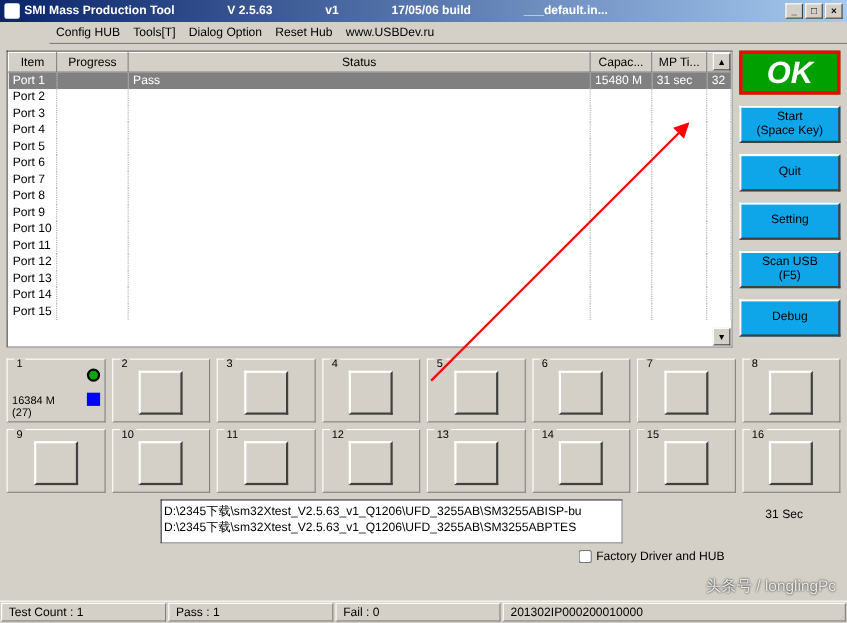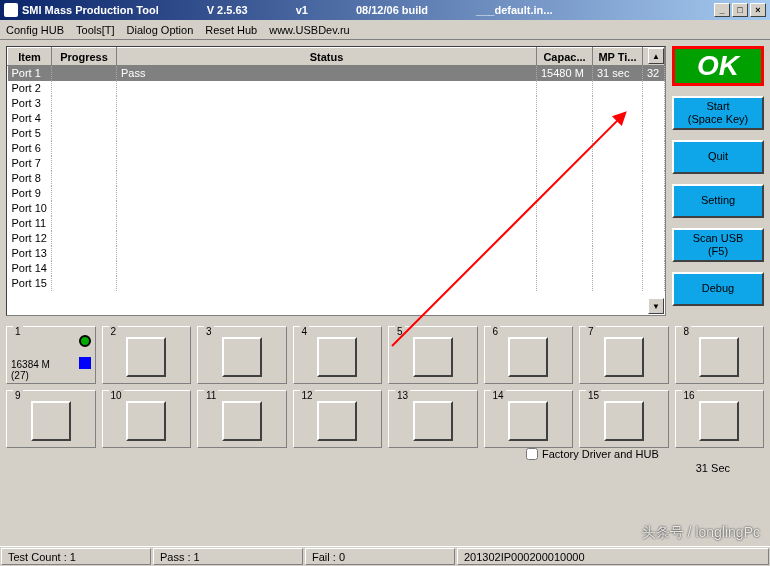--- a/index.html
+++ b/index.html
@@ -2,27 +2,27 @@
 <html><head>
 <meta charset="utf-8">
 <style>
 * { box-sizing: border-box; margin: 0; padding: 0; font-family: "Tahoma", sans-serif; font-size: 11px; }
 body { background: #d4d0c8; width: 770px; height: 566px; overflow: hidden; position: relative; }
 .titlebar { background: linear-gradient(to right, #0a246a, #a6caf0); height: 20px; display: flex; align-items: center; padding: 0 4px; color: #fff; font-weight: bold; }
 .titlebar-icon { width: 14px; height: 14px; background: #fff; margin-right: 4px; border-radius: 2px; }
 .titlebar-text { flex: 1; display: flex; gap: 48px; }
 .titlebar-btns { display: flex; gap: 2px; }
 .titlebar-btn { width: 16px; height: 14px; background: #d4d0c8; border: 1px solid #fff; border-right-color: #404040; border-bottom-color: #404040; font-size: 9px; display: flex; align-items: center; justify-content: center; color: #000; }
-.menubar { height: 20px; display: flex; align-items: center; padding: 0 6px; gap: 12px; border-bottom: 1px solid #808080; }
+.menubar { height: 20px; display: flex; align-items: center; padding: 0 6px; gap: 12px; border-bottom: 1px solid #808080; margin-left: 45px; }
 .menubar span { cursor: default; }
 .main { padding: 6px; }
 .table-area { display: flex; gap: 6px; }
 .table-wrap { flex: 1; position: relative; }
 table { border-collapse: collapse; width: 100%; background: #fff; }
-th { background: #d4d0c8; border: 1px solid #808080; border-top-color: #fff; border-left-color: #fff; padding: 2px 4px; font-weight: bold; height: 18px; }
+th { background: #d4d0c8; border: 1px solid #808080; border-top-color: #fff; border-left-color: #fff; padding: 2px 4px; font-weight: normal; height: 18px; }
 td { border-right: 1px dotted #aaa; padding: 1px 4px; height: 15px; background: #fff; }
 tr.pass td { background: #808080; color: #fff; }
 .tbl-scroll { height: 270px; overflow: hidden; border: 1px solid #808080; border-top-color: #404040; border-left-color: #404040; background: #fff; position: relative; }
 .scrollbuttons { position: absolute; right: 1px; top: 1px; width: 16px; }
 .sb { width: 16px; height: 16px; background: #d4d0c8; border: 1px solid #fff; border-right-color: #404040; border-bottom-color: #404040; font-size: 8px; display: flex; align-items: center; justify-content: center; }
 .side { width: 92px; display: flex; flex-direction: column; gap: 10px; }
 .ok-box { border: 3px solid red; background: #00a000; color: #fff; font-weight: bold; font-size: 28px; font-style: italic; text-align: center; height: 40px; display: flex; align-items: center; justify-content: center; }
 .btn { height: 34px; background: #0ea5e9; border: 2px solid #fff; border-right-color: #404040; border-bottom-color: #404040; display: flex; flex-direction: column; align-items: center; justify-content: center; cursor: pointer; }
 .btn span { line-height: 1.2; }
 .arrow { position: absolute; left: 392px; top: 345px; width: 330px; height: 2px; background: red; transform-origin: left center; transform: rotate(-45deg); z-index: 50; pointer-events: none; }
@@ -46,21 +46,21 @@
 </style>
 </head>
 <body>
 
 <div class="titlebar">
   <div class="titlebar-icon"></div>
   <div class="titlebar-text">
     <span>SMI Mass Production Tool</span>
     <span>V 2.5.63</span>
     <span>v1</span>
-    <span>08/12/06 build</span>
+    <span>17/05/06 build</span>
     <span>___default.in...</span>
   </div>
   <div class="titlebar-btns">
     <div class="titlebar-btn">_</div>
     <div class="titlebar-btn">□</div>
     <div class="titlebar-btn">×</div>
   </div>
 </div>
 
 <div class="menubar">
@@ -301,20 +301,26 @@
       <div class="slot">
         <div class="slot-num">15</div>
         <div class="slot-btn"></div>
       </div>
       <div class="slot">
         <div class="slot-num">16</div>
         <div class="slot-btn"></div>
       </div>
     </div>
 
+  <div class="bottom-row">
+    <div class="path-box">
+      <div>D:\2345下载\sm32Xtest_V2.5.63_v1_Q1206\UFD_3255AB\SM3255ABISP-bu</div>
+      <div>D:\2345下载\sm32Xtest_V2.5.63_v1_Q1206\UFD_3255AB\SM3255ABPTES</div>
+    </div>
+  </div>
   <div class="chk">
     <input type="checkbox" style="">
       <span>Factory Driver and HUB</span>
   </div>
   <div class="timer">31 Sec</div>
 </div>
 
 <div class="arrow"></div>
 
 <div class="statusbar">

